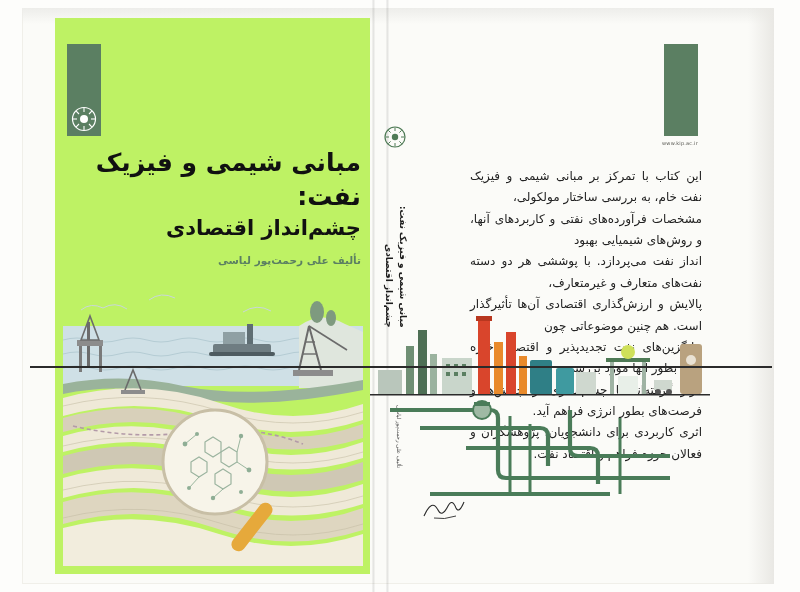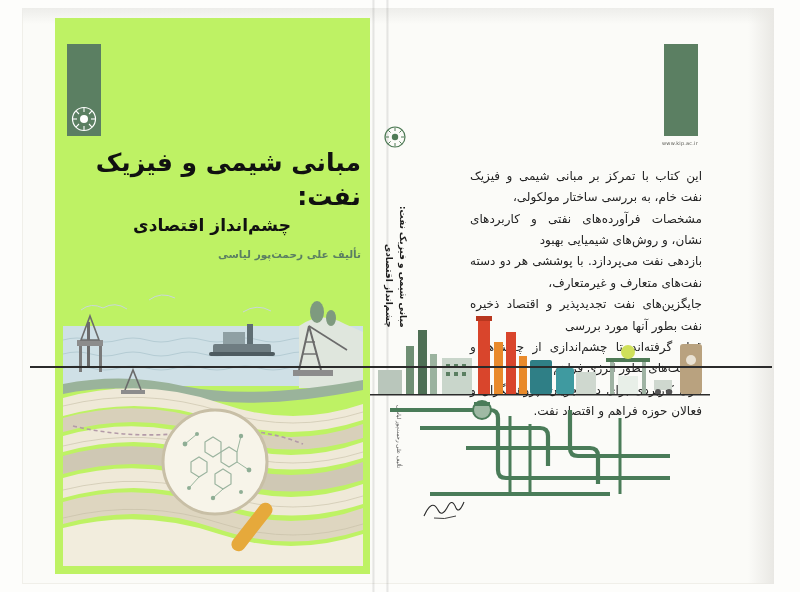--- a/index.html
+++ b/index.html
@@ -153,26 +153,25 @@
   .title-line1 {
     font-family: "DejaVu Sans", sans-serif;
     font-size: 25px;
     font-weight: bold;
     color: #111111;
     letter-spacing: -0.3px;
     line-height: 1.35;
   }
   .title-line2 {
     font-family: "DejaVu Sans", sans-serif;
-    font-size: 17px;
+    font-size: 21px;
     font-weight: bold;
     color: #111111;
     letter-spacing: -0.3px;
     line-height: 1.35;
-    text-align: center;
   }
   .author-line {
     margin-top: 12px;
     font-size: 10.5px;
     font-weight: bold;
     color: #5b7f62;
     direction: rtl;
     text-align: right;
   }
 
@@ -242,22 +241,23 @@
           <line x1="6.6" y1="15.4" x2="4.3" y2="17.7"></line>
         </g>
       </svg>
     </div>
 
     <div class="spine-title">مبانی شیمی و فیزیک نفت: چشم‌انداز اقتصادی</div>
     <div class="spine-author">تألیف علی رحمت‌پور لیاسی</div>
 
     <div class="back-blurb">
       <div>این کتاب با تمرکز بر مبانی شیمی و فیزیک نفت خام، به بررسی ساختار مولکولی،</div>
-      <div>مشخصات فرآورده‌های نفتی و کاربردهای نشان، و روش‌های شیمیایی بهبود</div>
-      <div>بازدهی نفت می‌پردازد. با پوششی هر دو دسته نفت‌های متعارف و غیرمتعارف،</div>
+      <div>مشخصات فرآورده‌های نفتی و کاربردهای آنها، و روش‌های شیمیایی بهبود</div>
+      <div>انداز نفت می‌پردازد. با پوششی هر دو دسته نفت‌های متعارف و غیرمتعارف،</div>
+      <div>پالایش و ارزش‌گذاری اقتصادی آن‌ها تأثیرگذار است. هم چنین موضوعاتی چون</div>
       <div>جایگزین‌های نفت تجدیدپذیر و اقتصاد ذخیره نفت بطور آنها مورد بررسی</div>
       <div>قرار گرفته‌اند تا چشم‌اندازی از چالش‌ها و فرصت‌های بطور انرژی فراهم آید.</div>
       <div>اثری کاربردی برای دانشجویان، پژوهشگران و فعالان حوزه فراهم و اقتصاد نفت.</div>
     </div>
 
     <div style="position:absolute; left:-10px; top:280px; width:340px; height:250px;">
       <svg width="340" height="250" viewBox="0 0 340 250">
 
         <g>
           <rect x="36" y="48" width="8" height="48" fill="#6f8f74"></rect>

